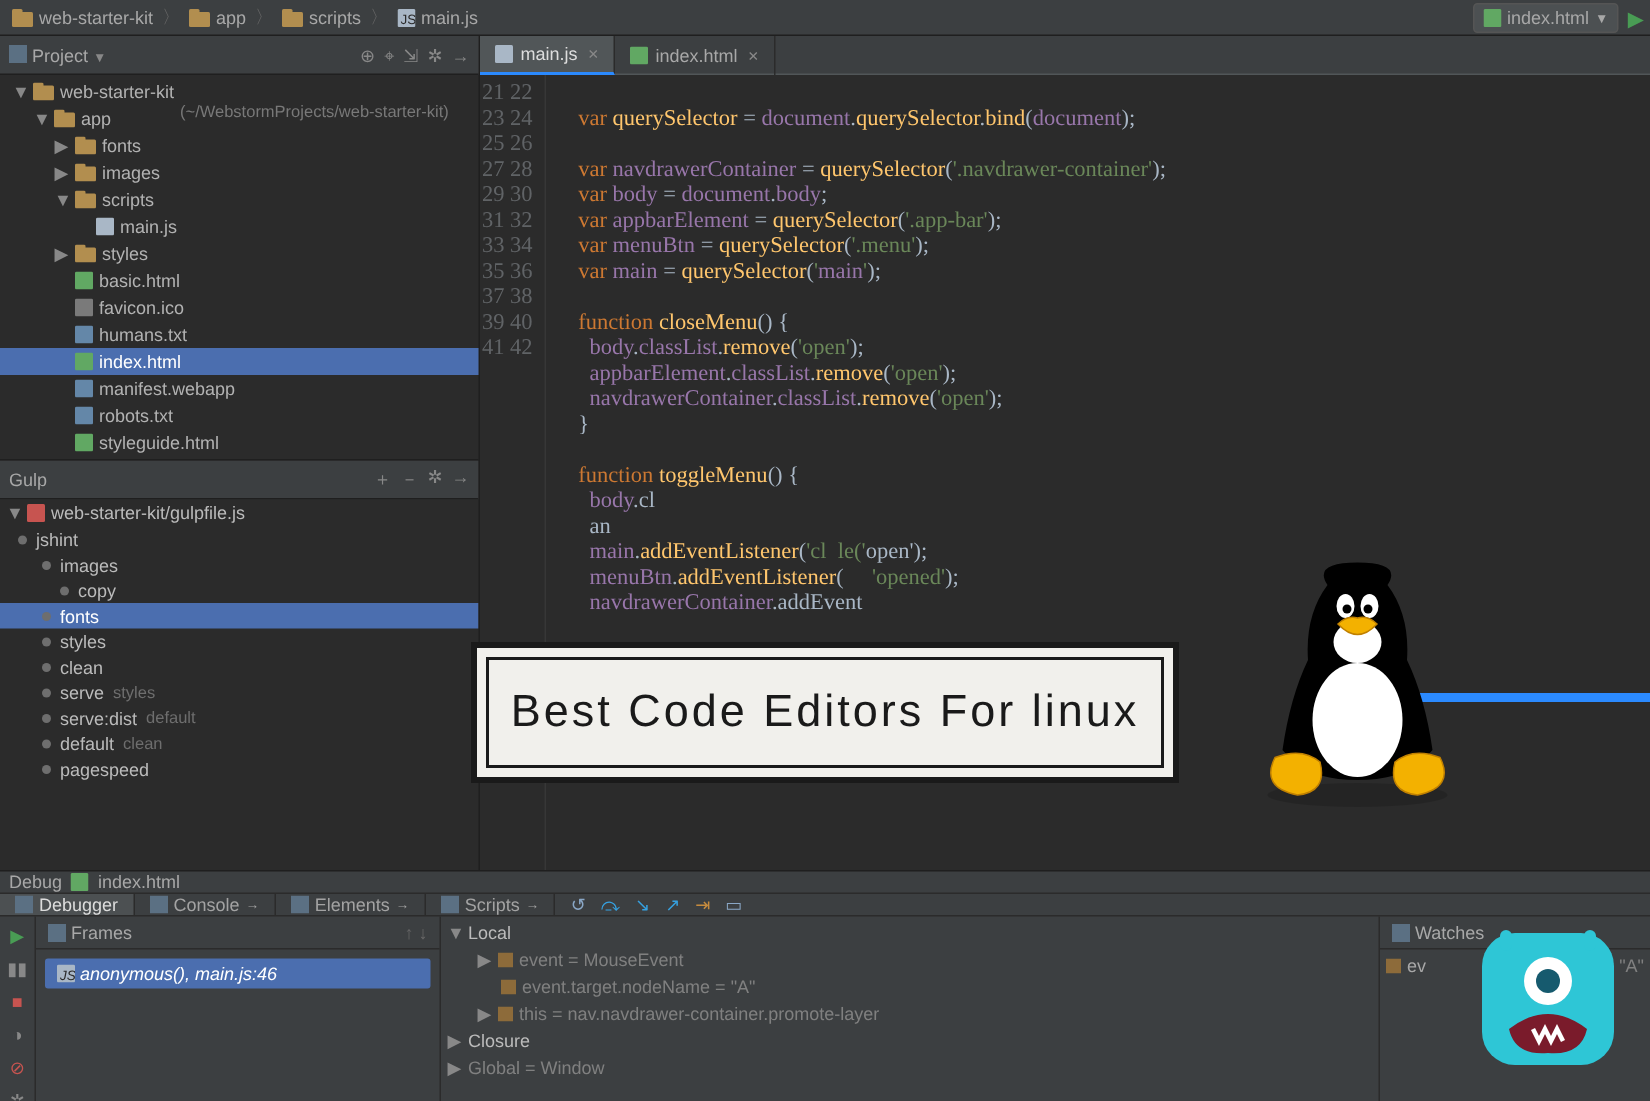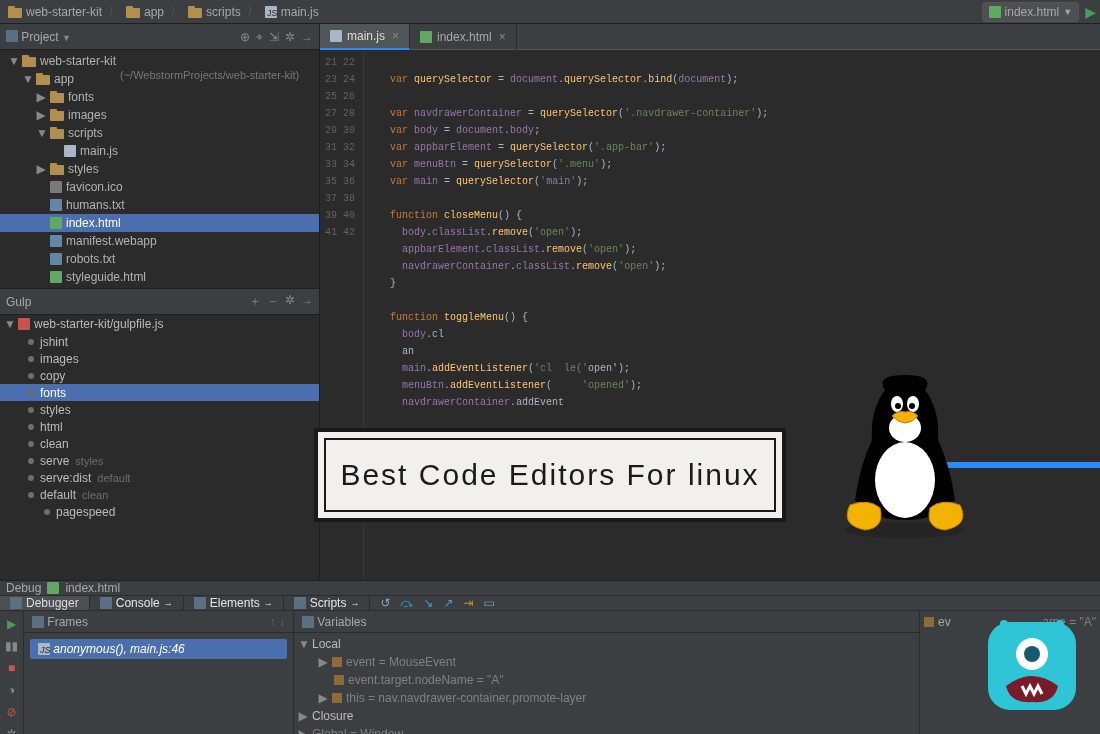--- a/index.html
+++ b/index.html
@@ -136,22 +136,22 @@
 }
 .tab.active {
   background: #515658;
   color: #ddd;
   border-bottom: 2px solid #2b8aff;
 }
 .tab .close { color: #888; margin-left: 2px; }
 .code-area {
   display: flex;
   flex: 1;
-  font-family: Liberation Mono, monospace;
-  font-size: 10px;
+  font-family: Liberation Serif, serif;
+  font-size: 15px;
   line-height: 17px;
   overflow: hidden;
 }
 .gutter {
   width: 44px;
   text-align: right;
   color: #606366;
   padding: 4px 8px 4px 0;
   border-right: 1px solid #373737;
   user-select: none;
@@ -227,21 +227,21 @@
   display: flex;
   align-items: stretch;
   border-bottom: 1px solid #2b2b2b;
 }
 .dtab {
   display: flex;
   align-items: center;
   gap: 4px;
   padding: 0 10px;
   font-size: 12px;
-  color: #e5e5e5;
+  color: #a3a3a3;
   border-right: 1px solid #2b2b2b;
   cursor: pointer;
 }
 .dtab.active { background: #4c5052; color: #ddd; }
 .dtab-tools { display: flex; align-items: center; gap: 10px; padding: 0 10px; color: #8aa7c6; }
 .dtab-tools span { cursor: pointer; }
 .debug-body {
   display: flex;
   flex: 1;
   font-size: 12px;
@@ -438,20 +438,28 @@
             <svg width="14" height="12">
               <rect x="0" y="2" width="14" height="10" rx="1" fill="#b28e4f"></rect>
               <rect x="0" y="0" width="7" height="4" rx="1" fill="#b28e4f"></rect>
             </svg>
             <span>styles</span>
           </div>
           <div class="tree-row">
             <span class="tree-ind" style="width:28px"></span>
             <span class="tree-arrow"></span>
             <svg width="12" height="12">
+              <rect width="12" height="12" rx="1" fill="#61a863"></rect>
+            </svg>
+            <span>basic.html</span>
+          </div>
+          <div class="tree-row">
+            <span class="tree-ind" style="width:28px"></span>
+            <span class="tree-arrow"></span>
+            <svg width="12" height="12">
               <rect width="12" height="12" rx="1" fill="#7a7a7a"></rect>
             </svg>
             <span>favicon.ico</span>
           </div>
           <div class="tree-row">
             <span class="tree-ind" style="width:28px"></span>
             <span class="tree-arrow"></span>
             <svg width="12" height="12">
               <rect width="12" height="12" rx="1" fill="#6487a8"></rect>
             </svg>
@@ -503,64 +511,60 @@
         </span>
       </div>
       <div class="gulp-list" id="gulp-tree">
           <div class="tree-row" style="padding-left:4px">
             <span class="tree-arrow">▼</span>
             <svg width="12" height="12">
               <rect width="12" height="12" rx="1" fill="#c75450"></rect>
             </svg>
             <span>web-starter-kit/gulpfile.js</span>
           </div>
+          <div class="gulp-row" style="padding-left:12px">
+            <span class="bullet"></span>
+            <span>jshint</span>
+          </div>
           <div class="gulp-row" style="padding-left:28px">
             <span class="bullet"></span>
-            <span>jshint</span>
+            <span>images</span>
+          </div>
+          <div class="gulp-row" style="padding-left:40px">
+            <span class="bullet"></span>
+            <span>copy</span>
+          </div>
+          <div class="gulp-row selected" style="padding-left:28px">
+            <span class="bullet"></span>
+            <span>fonts</span>
           </div>
           <div class="gulp-row" style="padding-left:28px">
             <span class="bullet"></span>
-            <span>images</span>
-          </div>
-          <div class="gulp-row" style="padding-left:28px">
-            <span class="bullet"></span>
-            <span>copy</span>
-          </div>
-          <div class="gulp-row selected" style="padding-left:28px">
-            <span class="bullet"></span>
-            <span>fonts</span>
-          </div>
-          <div class="gulp-row" style="padding-left:28px">
-            <span class="bullet"></span>
             <span>styles</span>
-          </div>
-          <div class="gulp-row" style="padding-left:28px">
-            <span class="bullet"></span>
-            <span>html</span>
           </div>
           <div class="gulp-row" style="padding-left:28px">
             <span class="bullet"></span>
             <span>clean</span>
           </div>
           <div class="gulp-row" style="padding-left:28px">
             <span class="bullet"></span>
             <span>serve</span>
             <span class="gulp-tag">styles</span>
           </div>
           <div class="gulp-row" style="padding-left:28px">
             <span class="bullet"></span>
             <span>serve:dist</span>
             <span class="gulp-tag">default</span>
           </div>
           <div class="gulp-row" style="padding-left:28px">
             <span class="bullet"></span>
             <span>default</span>
             <span class="gulp-tag">clean</span>
           </div>
-          <div class="gulp-row" style="padding-left:44px">
+          <div class="gulp-row" style="padding-left:28px">
             <span class="bullet"></span>
             <span>pagespeed</span>
           </div>
         </div>
     </div>
   </div>
 
   <div class="editor-pane">
     <div class="tabs" id="editor-tabs">
         <div class="tab active">
@@ -700,64 +704,64 @@
       </div>
       <div class="frame-row">
         <svg width="12" height="12" style="vertical-align:-2px">
             <rect width="12" height="12" rx="1" fill="#a9b7c6"></rect>
             <text x="2" y="10" font-size="9" fill="#2b2b2b">JS</text>
           </svg>
         <span>anonymous(), main.js:46</span>
       </div>
     </div>
     <div class="vars-pane">
+      <div class="var-tree">
+        <div class="var-row">
+            <span class="tree-arrow">▼</span>
+            <span>Local</span>
+          </div>
+        <div class="var-row" style="padding-left:20px">
+            <span class="tree-arrow">▶</span>
+            <svg width="10" height="10">
+              <rect width="10" height="10" fill="#8d6b3a"></rect>
+            </svg>
+            <span class="var-val">event = MouseEvent</span>
+          </div>
+        <div class="var-row" style="padding-left:36px">
+            <svg width="10" height="10">
+              <rect width="10" height="10" fill="#8d6b3a"></rect>
+            </svg>
+            <span class="var-val">event.target.nodeName = "A"</span>
+          </div>
+        <div class="var-row" style="padding-left:20px">
+            <span class="tree-arrow">▶</span>
+            <svg width="10" height="10">
+              <rect width="10" height="10" fill="#8d6b3a"></rect>
+            </svg>
+            <span class="var-val">this = nav.navdrawer-container.promote-layer</span>
+          </div>
+        <div class="var-row">
+            <span class="tree-arrow">▶</span>
+            <span>Closure</span>
+          </div>
+        <div class="var-row">
+            <span class="tree-arrow">▶</span>
+            <span class="var-val">Global = Window</span>
+          </div>
+      </div>
+    </div>
+    <div class="watches-pane">
       <div class="sub-head">
         <span>
           <svg width="12" height="12" style="vertical-align:-2px">
               <rect width="12" height="12" fill="#5b7083"></rect>
             </svg>
-          <span>Variables</span>
+          <span>Watches</span>
         </span>
       </div>
-      <div class="var-tree">
-        <div class="var-row">
-            <span class="tree-arrow">▼</span>
-            <span>Local</span>
-          </div>
-        <div class="var-row" style="padding-left:20px">
-            <span class="tree-arrow">▶</span>
-            <svg width="10" height="10">
-              <rect width="10" height="10" fill="#8d6b3a"></rect>
-            </svg>
-            <span class="var-val">event = MouseEvent</span>
-          </div>
-        <div class="var-row" style="padding-left:36px">
-            <svg width="10" height="10">
-              <rect width="10" height="10" fill="#8d6b3a"></rect>
-            </svg>
-            <span class="var-val">event.target.nodeName = "A"</span>
-          </div>
-        <div class="var-row" style="padding-left:20px">
-            <span class="tree-arrow">▶</span>
-            <svg width="10" height="10">
-              <rect width="10" height="10" fill="#8d6b3a"></rect>
-            </svg>
-            <span class="var-val">this = nav.navdrawer-container.promote-layer</span>
-          </div>
-        <div class="var-row">
-            <span class="tree-arrow">▶</span>
-            <span>Closure</span>
-          </div>
-        <div class="var-row">
-            <span class="tree-arrow">▶</span>
-            <span class="var-val">Global = Window</span>
-          </div>
-      </div>
-    </div>
-    <div class="watches-pane">
       <div class="var-tree">
         <div class="var-row">
             <svg width="10" height="10">
               <rect width="10" height="10" fill="#8d6b3a"></rect>
             </svg>
             <span style="color:#a8a8a8">ev</span>
             <span class="var-val" style="margin-left:auto">ame = "A"</span>
           </div>
       </div>
     </div>

